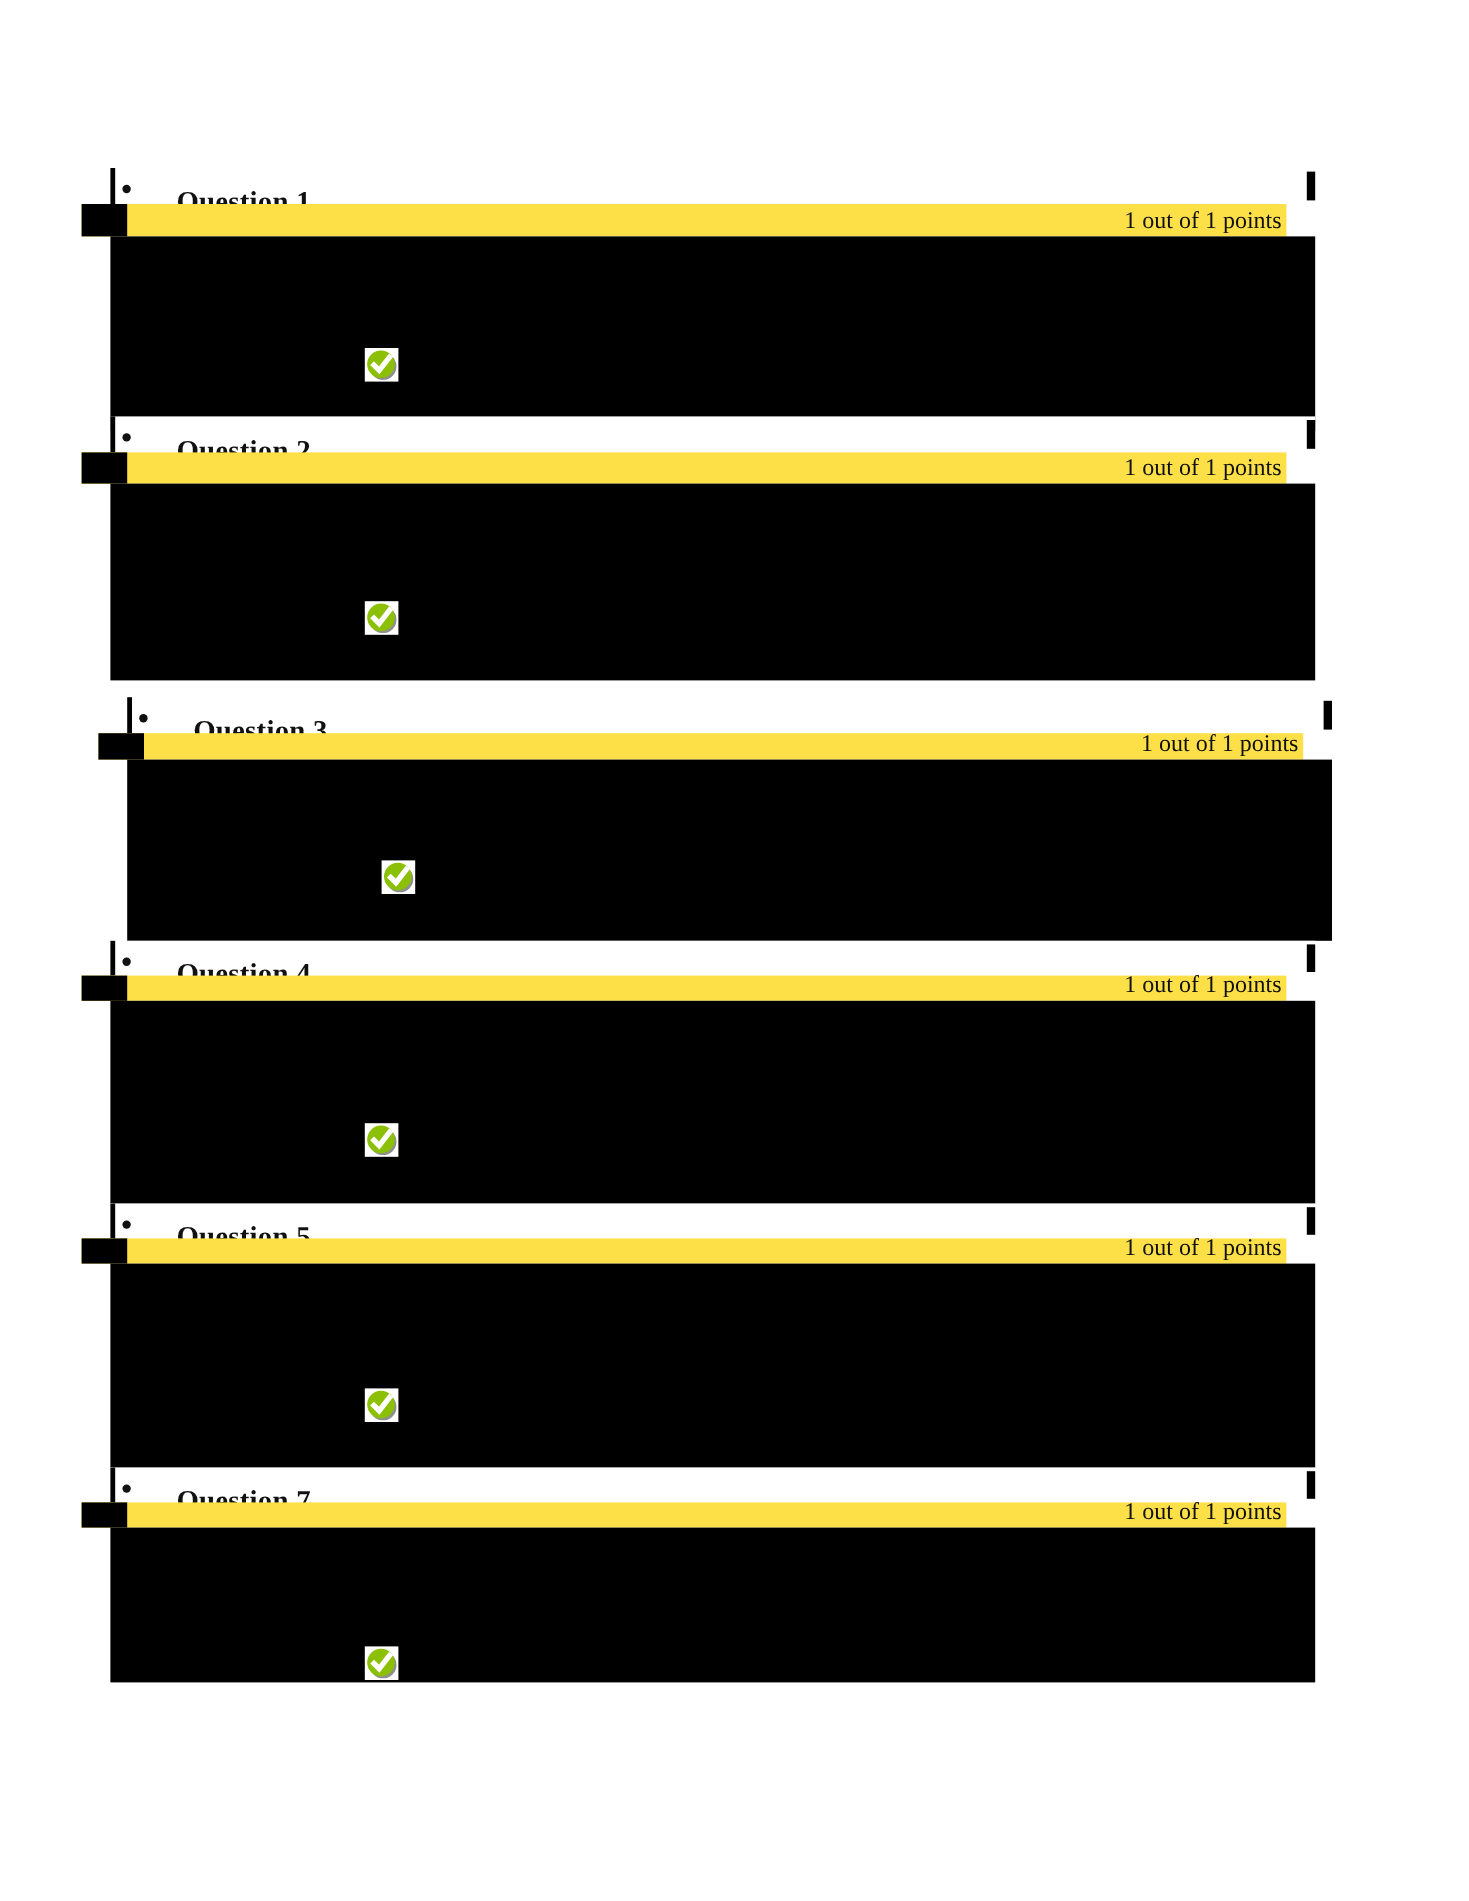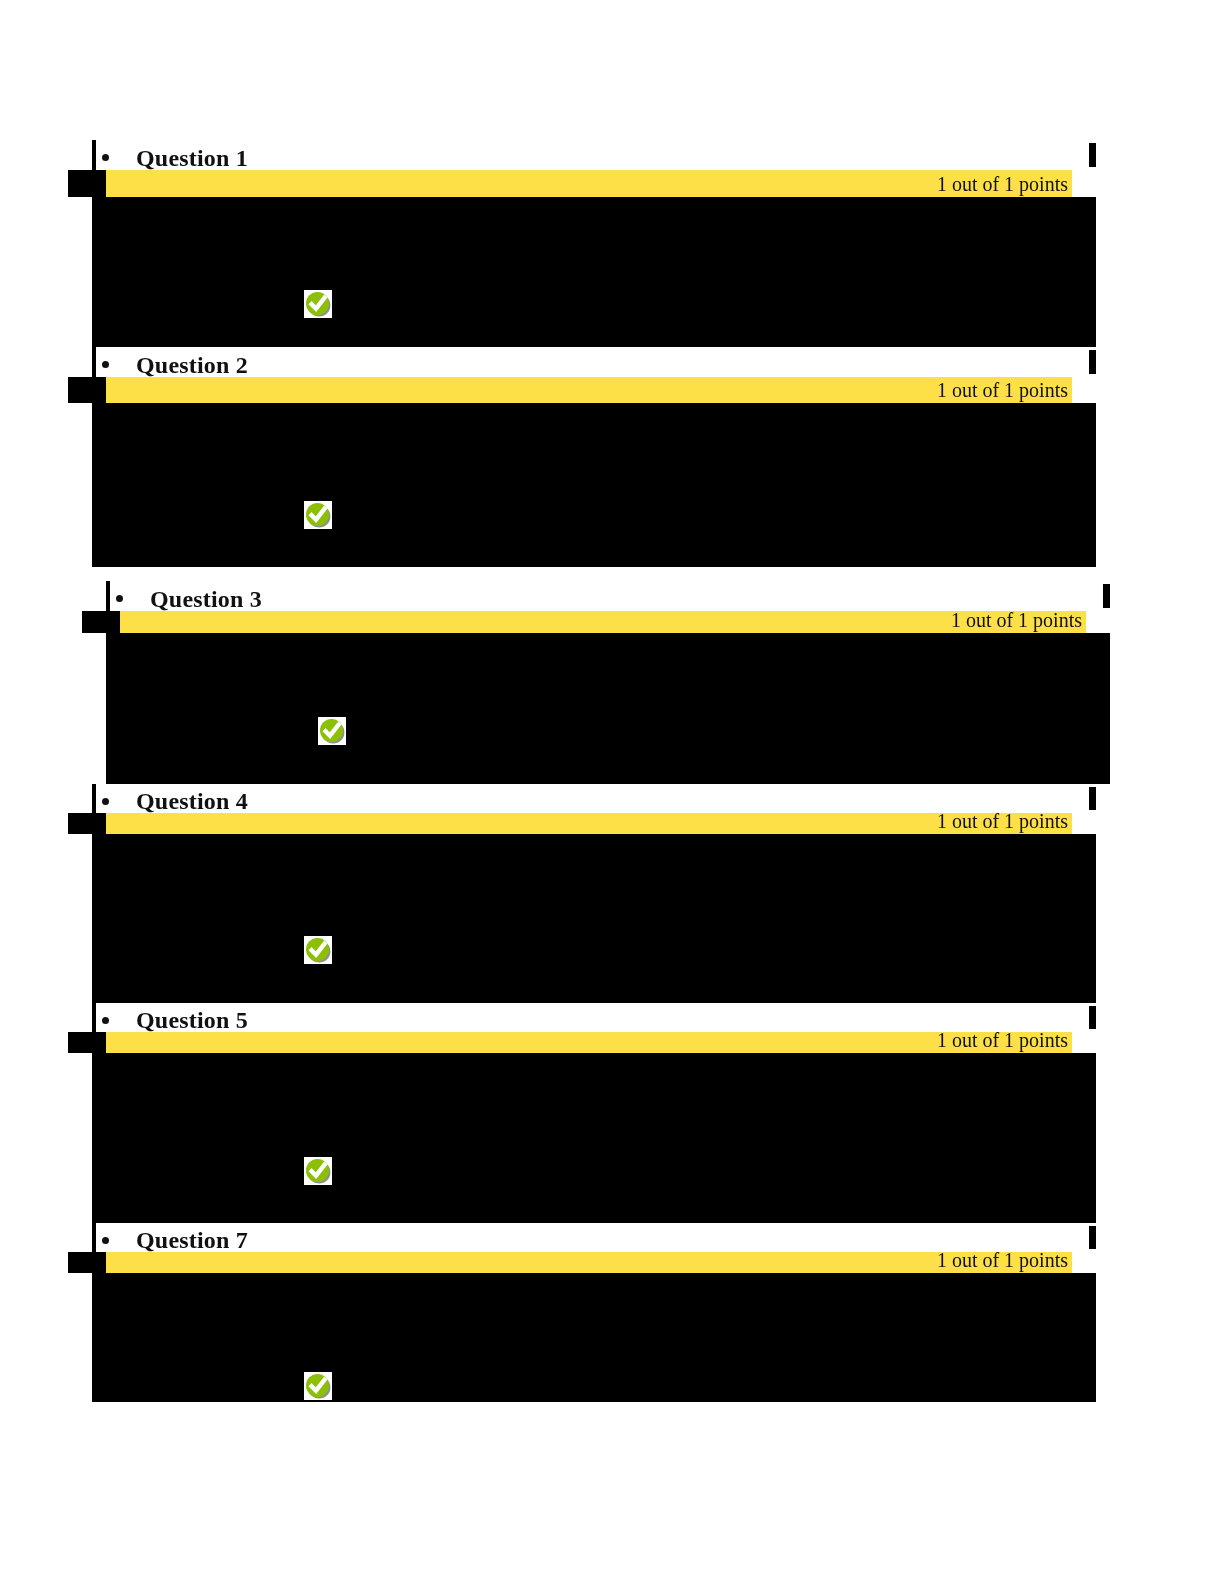--- a/index.html
+++ b/index.html
@@ -34,21 +34,21 @@
     position: absolute; left: 0; top: 0; bottom: 0;
     width: 4px; background: #000000;
   }
   .bullet {
     position: absolute; left: 10px; top: 14px;
     width: 7px; height: 7px; border-radius: 50%;
     background: #111111;
   }
   .qtitle {
     position: absolute; left: 41px; top: 0;
-    margin: 3px;
+    margin: 14px;
     font-size: 24px; font-weight: bold;
     line-height: var(--hh);
     letter-spacing: 0.2px;
     white-space: nowrap;
   }
   .right-bar {
     position: absolute; right: 0; top: 3px;
     width: 7px; height: calc(var(--hh) - 6px);
     background: #000000;
   }

